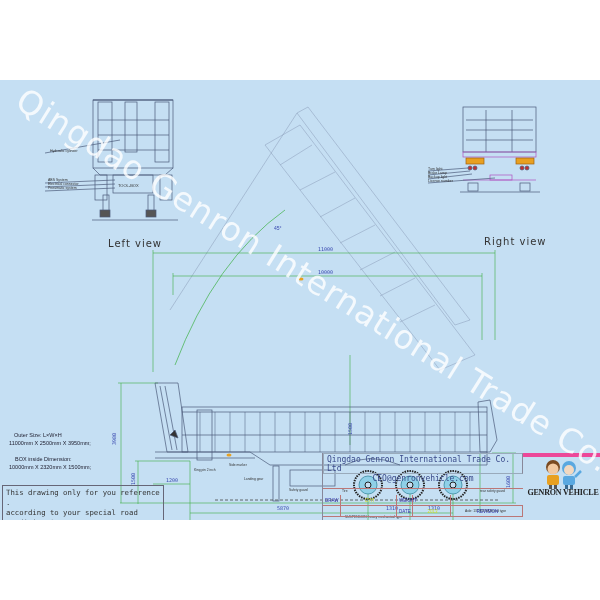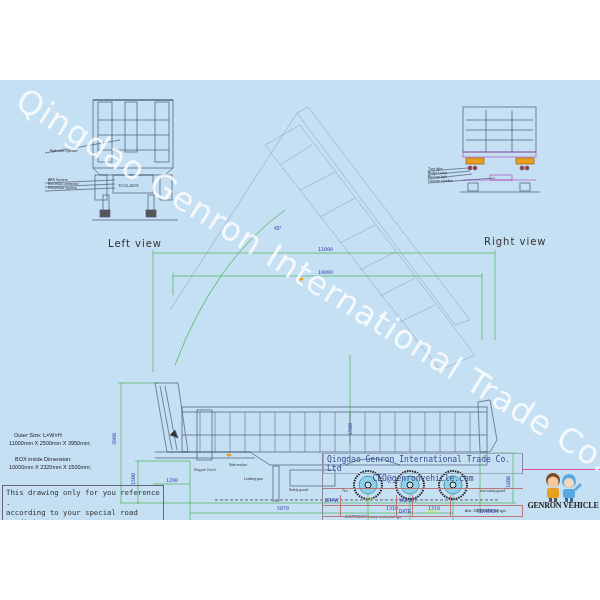--- a/index.html
+++ b/index.html
@@ -9,21 +9,21 @@
   .lbl { position:absolute; font-family:"DejaVu Sans", sans-serif; color:#444; }
   .view-label { font-size:10px; letter-spacing:1px; color:#333; }
   .spec { position:absolute; font-family:"Liberation Sans", sans-serif; font-size:5.5px; color:#223; line-height:7px; }
   .note { position:absolute; left:2px; top:405px; width:162px; height:36px; border:1px solid #667; border-bottom:none; font-family:"DejaVu Sans Mono", monospace; font-size:7.3px; line-height:10px; color:#333; padding:2px 0 0 3px; box-sizing:border-box; }
   .titleblock { position:absolute; left:322px; top:373px; width:278px; height:67px; border-left:1px solid #889; }
   .tb-company { position:absolute; left:0; top:0; width:200px; height:21px; border:1px solid #9ab; border-right:1px solid #889; box-sizing:border-box; font-family:"DejaVu Sans Mono", monospace; font-size:8px; color:#3a4a8a; display:flex; align-items:center; padding-left:3px; }
   .tb-email { position:absolute; left:0; top:15px; width:200px; height:21px; border-bottom:1px solid #b77; box-sizing:border-box; font-family:"DejaVu Sans Mono", monospace; font-size:8px; color:#3a4a8a; display:flex; align-items:center; justify-content:center; }
   .tb-row { position:absolute; left:0; width:200px; height:11px; border-bottom:1px solid #b77; box-sizing:border-box; font-size:4.5px; color:#33a; }
   .tb-cell { position:absolute; top:0; height:100%; border-right:1px solid #b77; box-sizing:border-box; display:flex; align-items:center; padding-left:2px; }
   .tb-val { color:#cfe02a; }
-  .tb-logo { position:absolute; left:200px; top:0; width:78px; height:42px; border-top:1px solid #ec4899;margin-top:16px; }
+  .tb-logo { position:absolute; left:200px; top:0; width:78px; height:42px; border-top:4px solid #ec4899; }
   .logo-text { position:absolute; left:0; bottom:2px; width:80px; font-family:"Liberation Serif", serif; font-weight:bold; font-size:8px; color:#222; text-align:center; letter-spacing:-0.2px; }
   .watermark { position:absolute; left:30px; top:0; font-family:"DejaVu Sans", sans-serif; font-size:33px; color:rgba(255,255,255,0.8); transform-origin:0 0; transform:rotate(32deg); white-space:nowrap; letter-spacing:1px; }
 </style>
 </head>
 <body>
 
 <div class="sheet">
 
   <svg class="drawing" viewBox="0 0 600 440">
 

